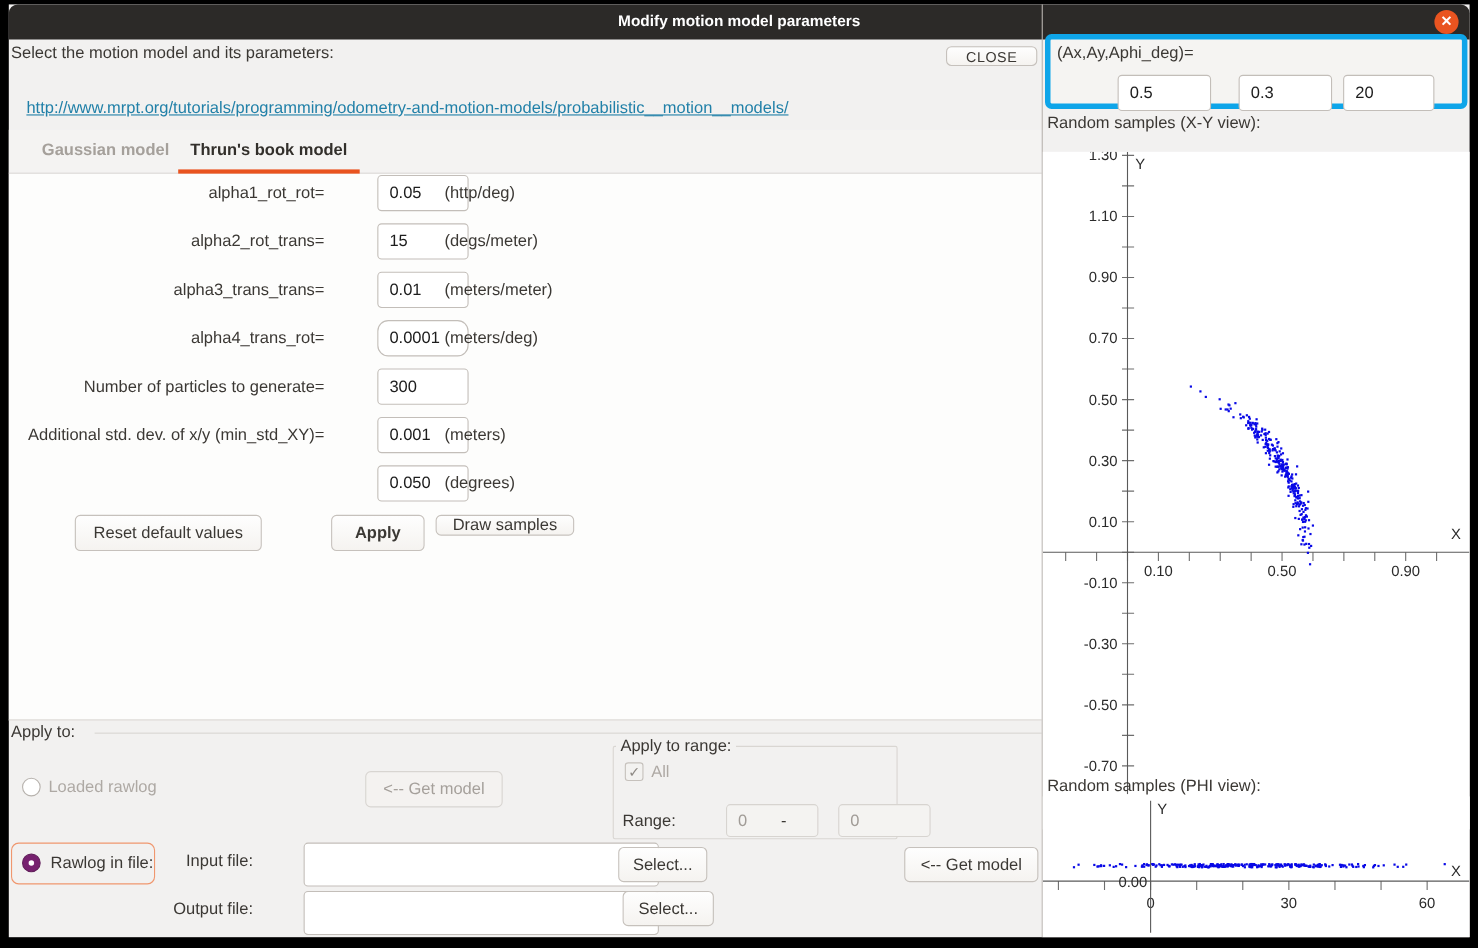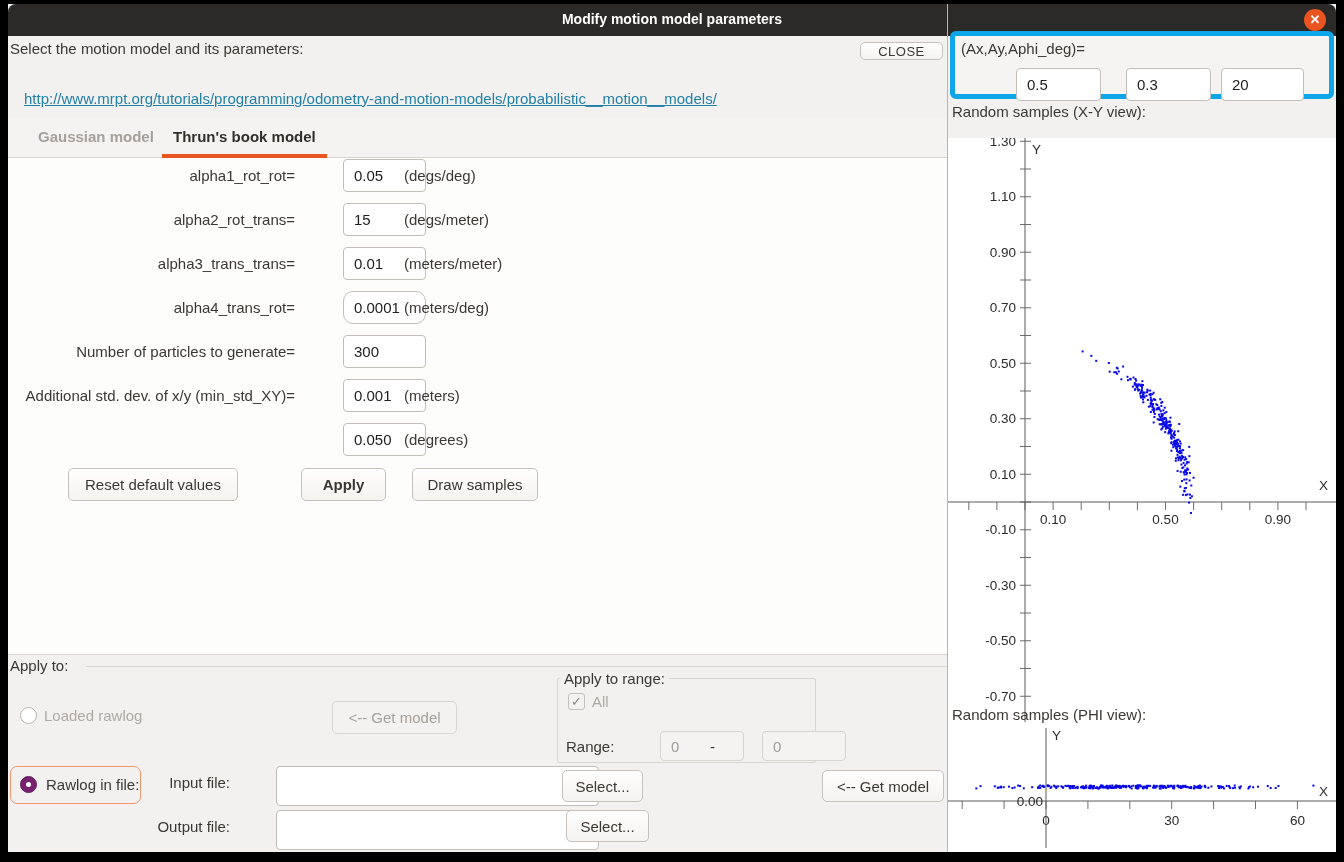--- a/index.html
+++ b/index.html
@@ -66,21 +66,21 @@
   <a id="url-link" href="#">http://www.mrpt.org/tutorials/programming/odometry-and-motion-models/probabilistic__motion__models/</a>
 
   <div id="tabbar">
     <div class="tab" id="tab-gaussian"><span>Gaussian model</span></div>
     <div class="tab" id="tab-thrun"><span>Thrun's book model</span><div class="underline"></div></div>
   </div>
 
   <div id="tabpanel">
     <div class="frm-label" style="top:9px">alpha1_rot_rot=</div>
     <input class="tbox frm-input" style="top: 1px;" value="0.05">
-    <div class="frm-unit" style="top:9px">(degs/deg)</div>
+    <div class="frm-unit" style="top:9px">(http/deg)</div>
 
     <div class="frm-label" style="top:53px">alpha2_rot_trans=</div>
     <input class="tbox frm-input" style="top: 45px;" value="15">
     <div class="frm-unit" style="top:53px">(degs/meter)</div>
 
     <div class="frm-label" style="top:97px">alpha3_trans_trans=</div>
     <input class="tbox frm-input" style="top: 89px;" value="0.01">
     <div class="frm-unit" style="top:97px">(meters/meter)</div>
 
     <div class="frm-label" style="top:141px">alpha4_trans_rot=</div>
@@ -92,21 +92,21 @@
 
     <div class="frm-label" style="top:229px">Additional std. dev. of x/y (min_std_XY)=</div>
     <input class="tbox frm-input" style="top: 221px;" value="0.001">
     <div class="frm-unit" style="top:229px">(meters)</div>
 
     <input class="tbox frm-input" style="top: 265px;" value="0.050">
     <div class="frm-unit" style="top:273px">(degrees)</div>
 
     <button class="btn" style="left:60px;top:310px;width:170px;height:33px">Reset default values</button>
     <button class="btn" style="left:293px;top:310px;width:85px;height:33px;font-weight:bold">Apply</button>
-    <button class="btn" style="left:404px;top:310px;width:126px;height:33px">Draw samples</button>
+    <button class="btn" style="left:388px;top:310px;width:126px;height:19px">Draw samples</button>
   </div>
 
   <div class="lbl" id="applyto-label">Apply to:</div>
   <div id="applyto-line"></div>
 
   <div class="radio" style="left:12px;top:703px"></div>
   <div class="lbl gray" style="left:36px;top:703px">Loaded rawlog</div>
   <button class="btn disabled" style="left:324px;top:697px;width:125px;height:33px">&lt;-- Get model</button>
 
   <fieldset id="range-group">

